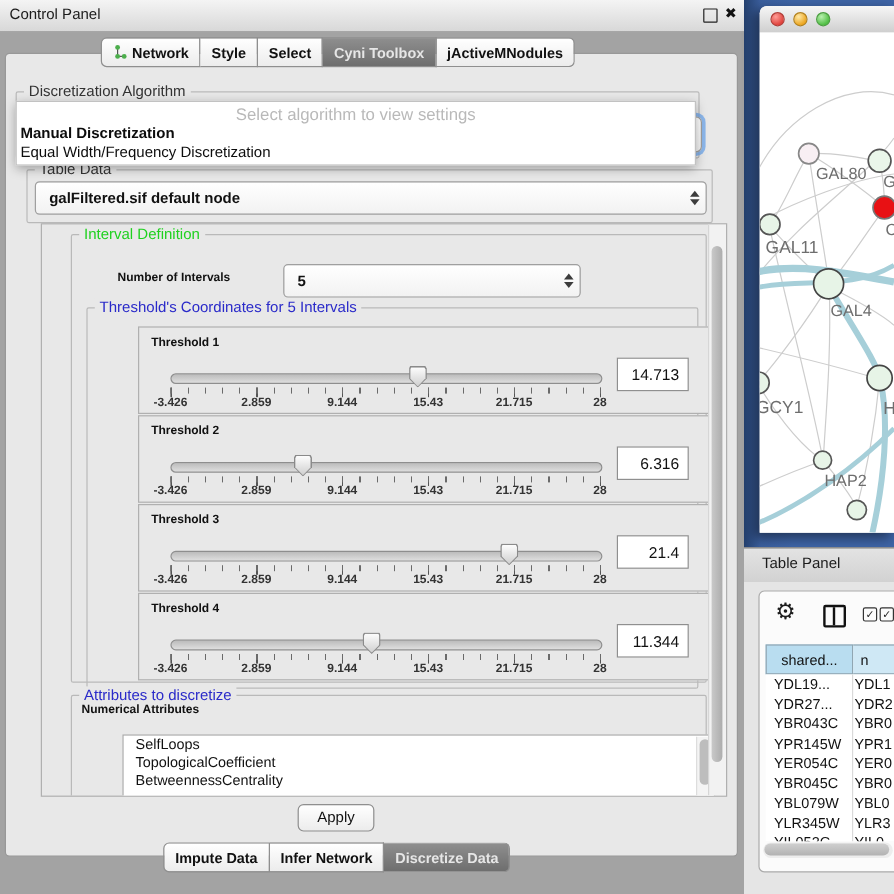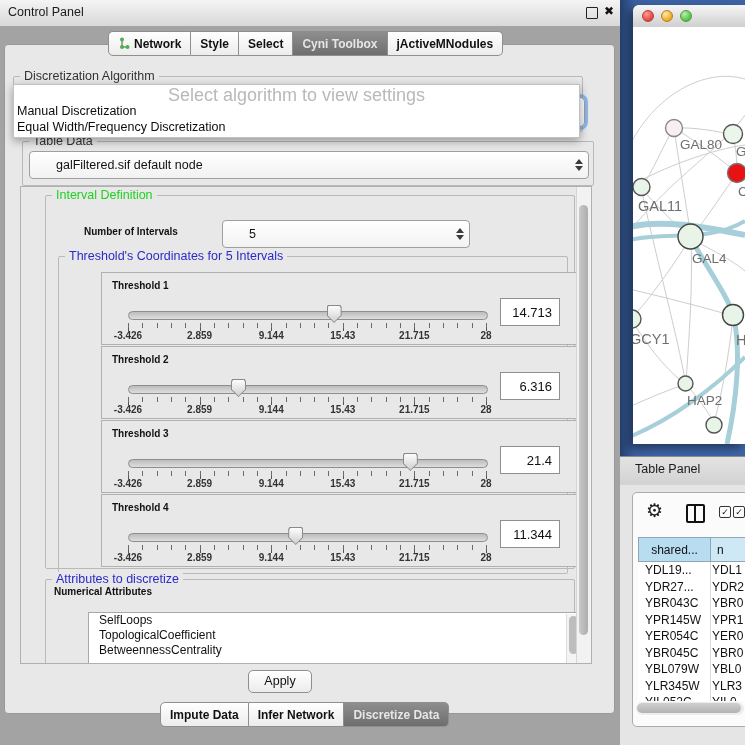--- a/index.html
+++ b/index.html
@@ -11,53 +11,53 @@
   
   .cp-titlebar{left:0;top:0;width:620px;height:26px;
     background:linear-gradient(#f4f4f4,#d8d8d8);border-bottom:1px solid #a5a5a5;}
   .cp-title{left:8px;top:5px;font-size:12.5px;color:#1b1b1b;}
   .float-icon{left:586px;top:7px;width:10px;height:10px;border:1.5px solid #222;border-radius:1px;}
   .close-icon{left:604px;top:4px;font-size:12px;font-weight:bold;color:#111;cursor:default;}
 
   .outer-panel{left:4px;top:44px;width:609px;height:668px;border:1px solid #989898;
     border-radius:4px;background:#e8e8e8;}
 
-  .seg-bar{display:flex;height:25px;margin-left:24px;}
+  .seg-bar{display:flex;height:25px;}
   .seg{display:flex;align-items:center;gap:4px;padding:0 9px;font-size:12px;font-weight:bold;
     background:linear-gradient(#ffffff,#ececec);border:1px solid #8f8f8f;border-left:none;color:#111;}
   .seg:first-child{border-left:1px solid #8f8f8f;border-radius:5px 0 0 5px;}
   .seg:last-child{border-radius:0 5px 5px 0;}
   .seg.sel{background:linear-gradient(#8e8e8e,#6e6e6e);color:#e6e6e6;}
   .top-tabs{left:84px;top:31px;}
   .bottom-tabs{left:136px;top:702px;}
 
   .group{border:1px solid #b9b9b9;border-radius:2px;}
   .group-title{position:absolute;top:-8px;left:6px;background:#e8e8e8;padding:0 4px;font-size:12.5px;}
   .gt-dark{color:#333;}
   .gt-green{color:#1fd11f;}
   .gt-blue{color:#2a2ac9;}
 
   .combo{background:linear-gradient(#ffffff,#f2f2f2);border:1px solid #9f9f9f;border-radius:4px;
     display:flex;align-items:center;font-size:12.5px;}
-  .combo .val{flex:1;padding-left:26px;white-space:nowrap;overflow:hidden;}
+  .combo .val{flex:1;padding-left:11px;white-space:nowrap;overflow:hidden;font-weight:bold;}
   .spinner{width:18px;display:flex;flex-direction:column;align-items:center;justify-content:center;gap:2px;}
   .tri-up{width:0;height:0;border-left:4px solid transparent;border-right:4px solid transparent;border-bottom:5px solid #3c3c3c;}
   .tri-dn{width:0;height:0;border-left:4px solid transparent;border-right:4px solid transparent;border-top:5px solid #3c3c3c;}
 
   
   .algo-combo{left:30px;top:97px;width:553px;height:28px;border-radius:5px;
     box-shadow:0 0 0 3px rgba(110,165,235,.75);}
   .popup{left:13px;top:84px;width:565px;height:52px;background:#fff;border:1px solid #c2c2c2;
     box-shadow:0 3px 9px rgba(0,0,0,.35);z-index:5;}
-  .popup .ph{height:16px;line-height:16px;text-align:center;color:#b9b9b9;font-size:18px;margin-top:2px;}
+  .popup .ph{height:16px;line-height:16px;text-align:center;color:#b9b9b9;font-size:14px;margin-top:2px;}
   .popup .it{height:16px;line-height:16px;padding-left:3px;font-size:12.5px;color:#0c0c0c;}
-  .popup .it.bold{font-weight:normal;}
-
-  
-  .pane{left:20px;top:186px;width:570px;height:476px;border:1px solid #b0b0b0;overflow:hidden;background:#e8e8e8;}
+  .popup .it.bold{font-weight:bold;}
+
+  
+  .pane{left:34px;top:186px;width:570px;height:476px;border:1px solid #b0b0b0;overflow:hidden;background:#e8e8e8;}
   .vscroll{position:absolute;right:0;top:0;width:14px;height:100%;background:#f2f2f2;border-left:1px solid #d6d6d6;}
   .vthumb{position:absolute;left:2px;top:18px;width:9px;height:430px;border-radius:5px;
     background:linear-gradient(to right,#c9c9c9,#adadad);}
 
   .label-bold{font-weight:bold;font-size:10px;color:#111;}
 
   
   .tbox{position:absolute;left:42px;width:492px;height:71px;border:1px solid #b0b0b0;background:#e8e8e8;}
   .tbox .tlabel{position:absolute;left:10px;top:7px;}
   .slider-zone{position:absolute;left:26px;top:30px;width:358px;height:22px;}

